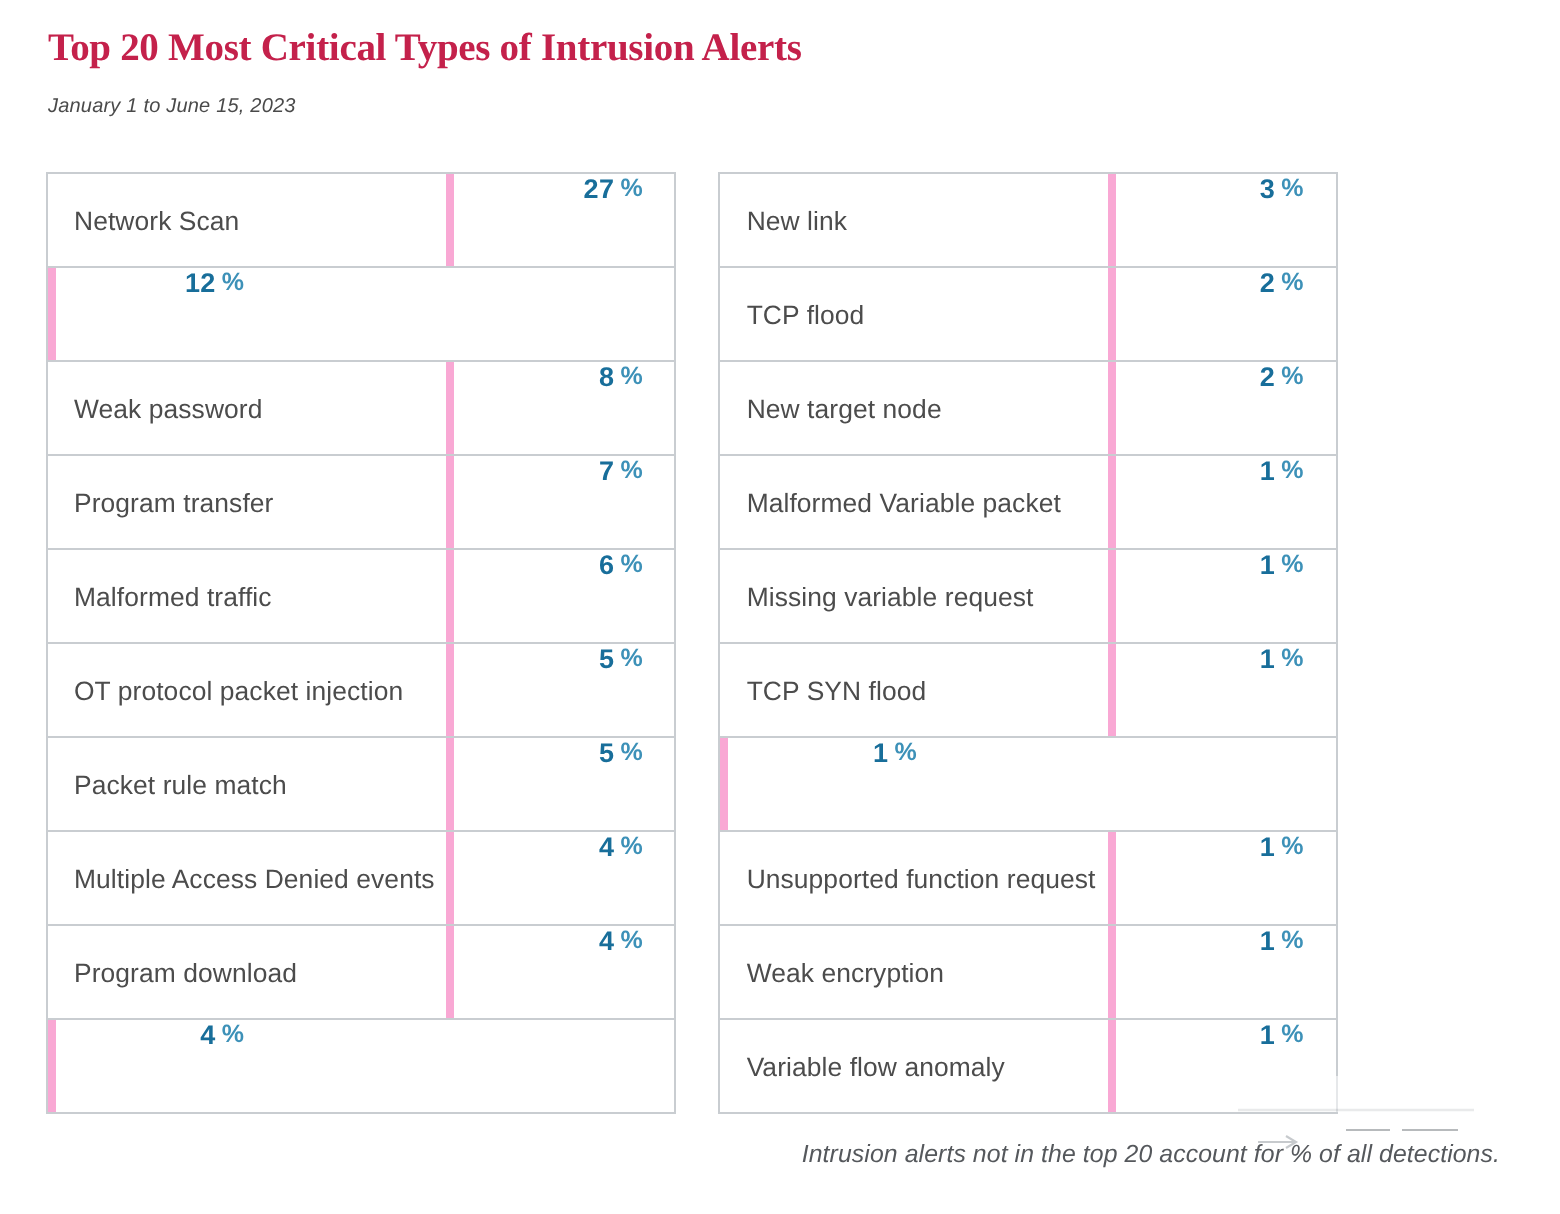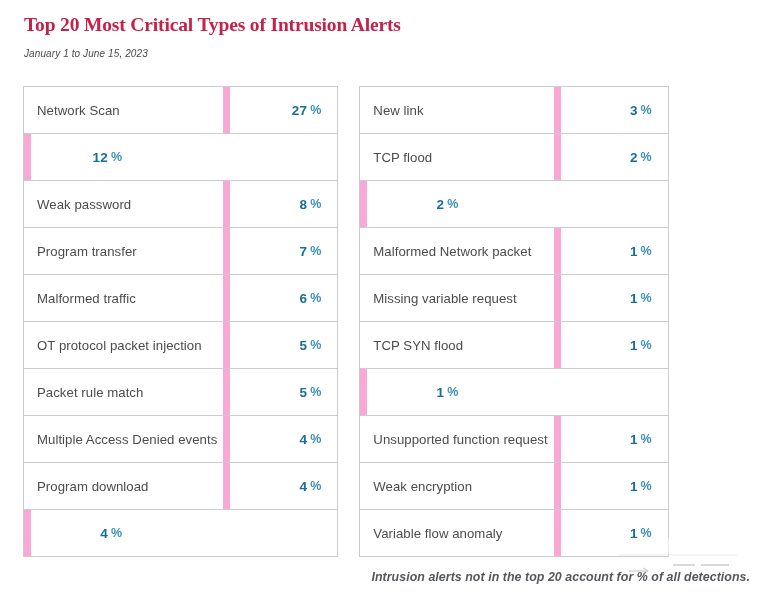--- a/index.html
+++ b/index.html
@@ -84,24 +84,23 @@
     padding-right: 6px;
     font-size: 13.2px;
     color: #4c4c4c;
     letter-spacing: 0.05px;
     line-height: 17px;
     white-space: nowrap;
     overflow: hidden;
   }
   .alert-value-cell {
     flex: 0 0 114px;
-    border-left: 7px solid #f9a8d4;
+    border-left: 4px solid #f9a8d4;
     align-self: stretch;
     display: flex;
-    align-items: center;
     justify-content: flex-end;
     padding-right: 16px;
     box-sizing: border-box;
   }
   .alert-value {
     font-size: 13.5px;
     font-weight: bold;
     color: #186e9a;
     letter-spacing: 0.2px;
   }
@@ -116,21 +115,20 @@
   #footnote {
     position: absolute;
     right: 30px;
     top: 570px;
     font-size: 12.4px;
     font-style: italic;
     color: #55585c;
     letter-spacing: 0.05px;
     white-space: nowrap;
     text-align: right;
-    font-weight: bold;
   }
   #footnote-artifact {
     position: absolute;
     left: 617px;
     top: 538px;
     width: 124px;
     height: 44px;
     pointer-events: none;
     opacity: 0.55;
   }
@@ -227,27 +225,28 @@
           </div>
         </div>
         <div class="alert-row">
           <div class="alert-label">TCP flood</div>
           <div class="alert-value-cell">
             <span class="alert-value">2</span>
             <span class="alert-pct">%</span>
           </div>
         </div>
         <div class="alert-row">
+          <div class="alert-label">New target node</div>
           <div class="alert-value-cell">
             <span class="alert-value">2</span>
             <span class="alert-pct">%</span>
           </div>
         </div>
         <div class="alert-row">
-          <div class="alert-label">Malformed Network packet</div>
+          <div class="alert-label">Malformed Variable packet</div>
           <div class="alert-value-cell">
             <span class="alert-value">1</span>
             <span class="alert-pct">%</span>
           </div>
         </div>
         <div class="alert-row">
           <div class="alert-label">Missing variable request</div>
           <div class="alert-value-cell">
             <span class="alert-value">1</span>
             <span class="alert-pct">%</span>

